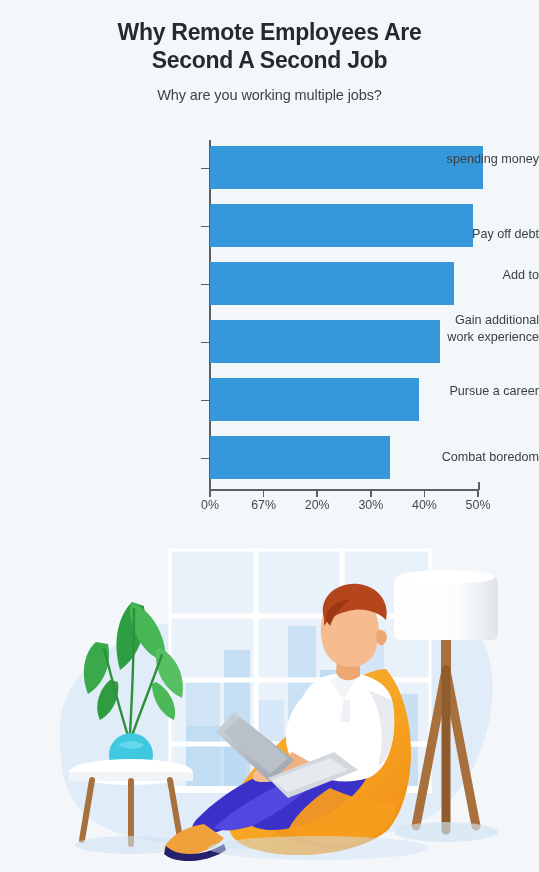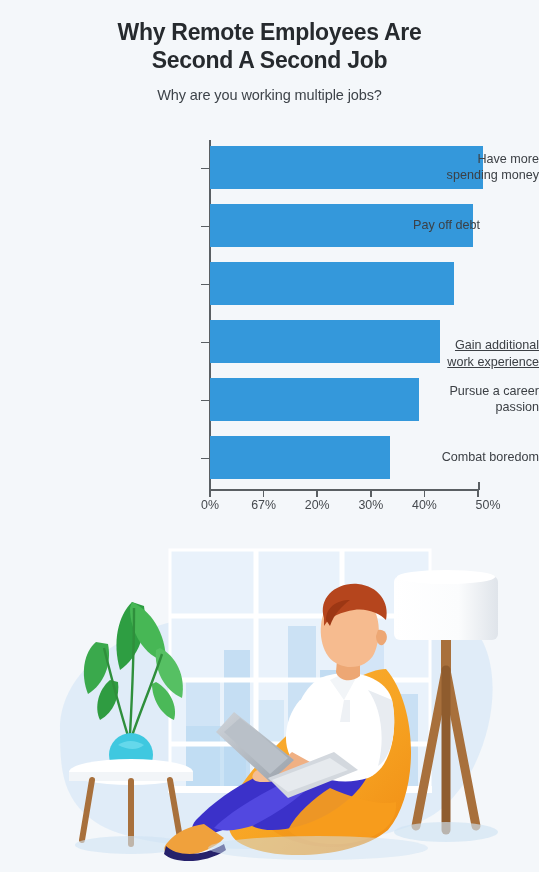--- a/index.html
+++ b/index.html
@@ -161,35 +161,34 @@
         </div>
         <div class="bar-row" style="left: 210px; top: 246px; width: 209.04px;">
           <div class="bar" style="background: rgb(52, 152, 219);"></div>
         </div>
         <div class="bar-row" style="left: 210px; top: 304px; width: 179.56px;">
           <div class="bar" style="background: rgb(52, 152, 219);"></div>
         </div>
       </div>
     <div id="ylabels-layer">
         <div class="cat-label" style="top: 18.5px;">
-          <div>Have more</div>
           <div>spending money</div>
         </div>
-        <div class="cat-label" style="top: 85px; text-align: center;">
+        <div class="cat-label" style="top: 94px;">
           <div>Pay off debt</div>
         </div>
         <div class="cat-label" style="top: 134.5px;">
-        </div>
-        <div class="cat-label" style="top: 205px; text-decoration: underline;">
+          <div>Add to</div>
+        </div>
+        <div class="cat-label" style="top: 180px;">
           <div>Gain additional</div>
           <div>work experience</div>
         </div>
         <div class="cat-label" style="top: 250.5px;">
           <div>Pursue a career</div>
-          <div>passion</div>
         </div>
         <div class="cat-label" style="top: 317px;">
           <div>Combat boredom</div>
         </div>
       </div>
     <div id="xticks-layer">
         <div class="y-tick" style="top: 35.5px;"></div>
         <div class="y-tick" style="top: 93.5px;"></div>
         <div class="y-tick" style="top: 151.5px;"></div>
         <div class="y-tick" style="top: 209.5px;"></div>
@@ -199,21 +198,21 @@
         <div class="x-label" style="left: 210px;">0%</div>
         <div class="x-tick" style="left: 262.85px;"></div>
         <div class="x-label" style="left: 263.6px;">67%</div>
         <div class="x-tick" style="left: 316.45px;"></div>
         <div class="x-label" style="left: 317.2px;">20%</div>
         <div class="x-tick" style="left: 370.05px;"></div>
         <div class="x-label" style="left: 370.8px;">30%</div>
         <div class="x-tick" style="left: 423.65px;"></div>
         <div class="x-label" style="left: 424.4px;">40%</div>
         <div class="x-tick" style="left: 477.25px;"></div>
-        <div class="x-label" style="left: 478px; margin-left: 10px;">50%</div>
+        <div class="x-label" style="left: 478px;">50%</div>
       </div>
   </div>
 
   <div class="illustration">
     <svg viewBox="0 0 539 342" xmlns="http://www.w3.org/2000/svg">
       <defs>
         <linearGradient id="shadeGrad" x1="0" y1="0" x2="1" y2="0">
           <stop offset="0%" stop-color="#ffffff"></stop>
           <stop offset="62%" stop-color="#fbfcfd"></stop>
           <stop offset="100%" stop-color="#dfe4ea"></stop>

